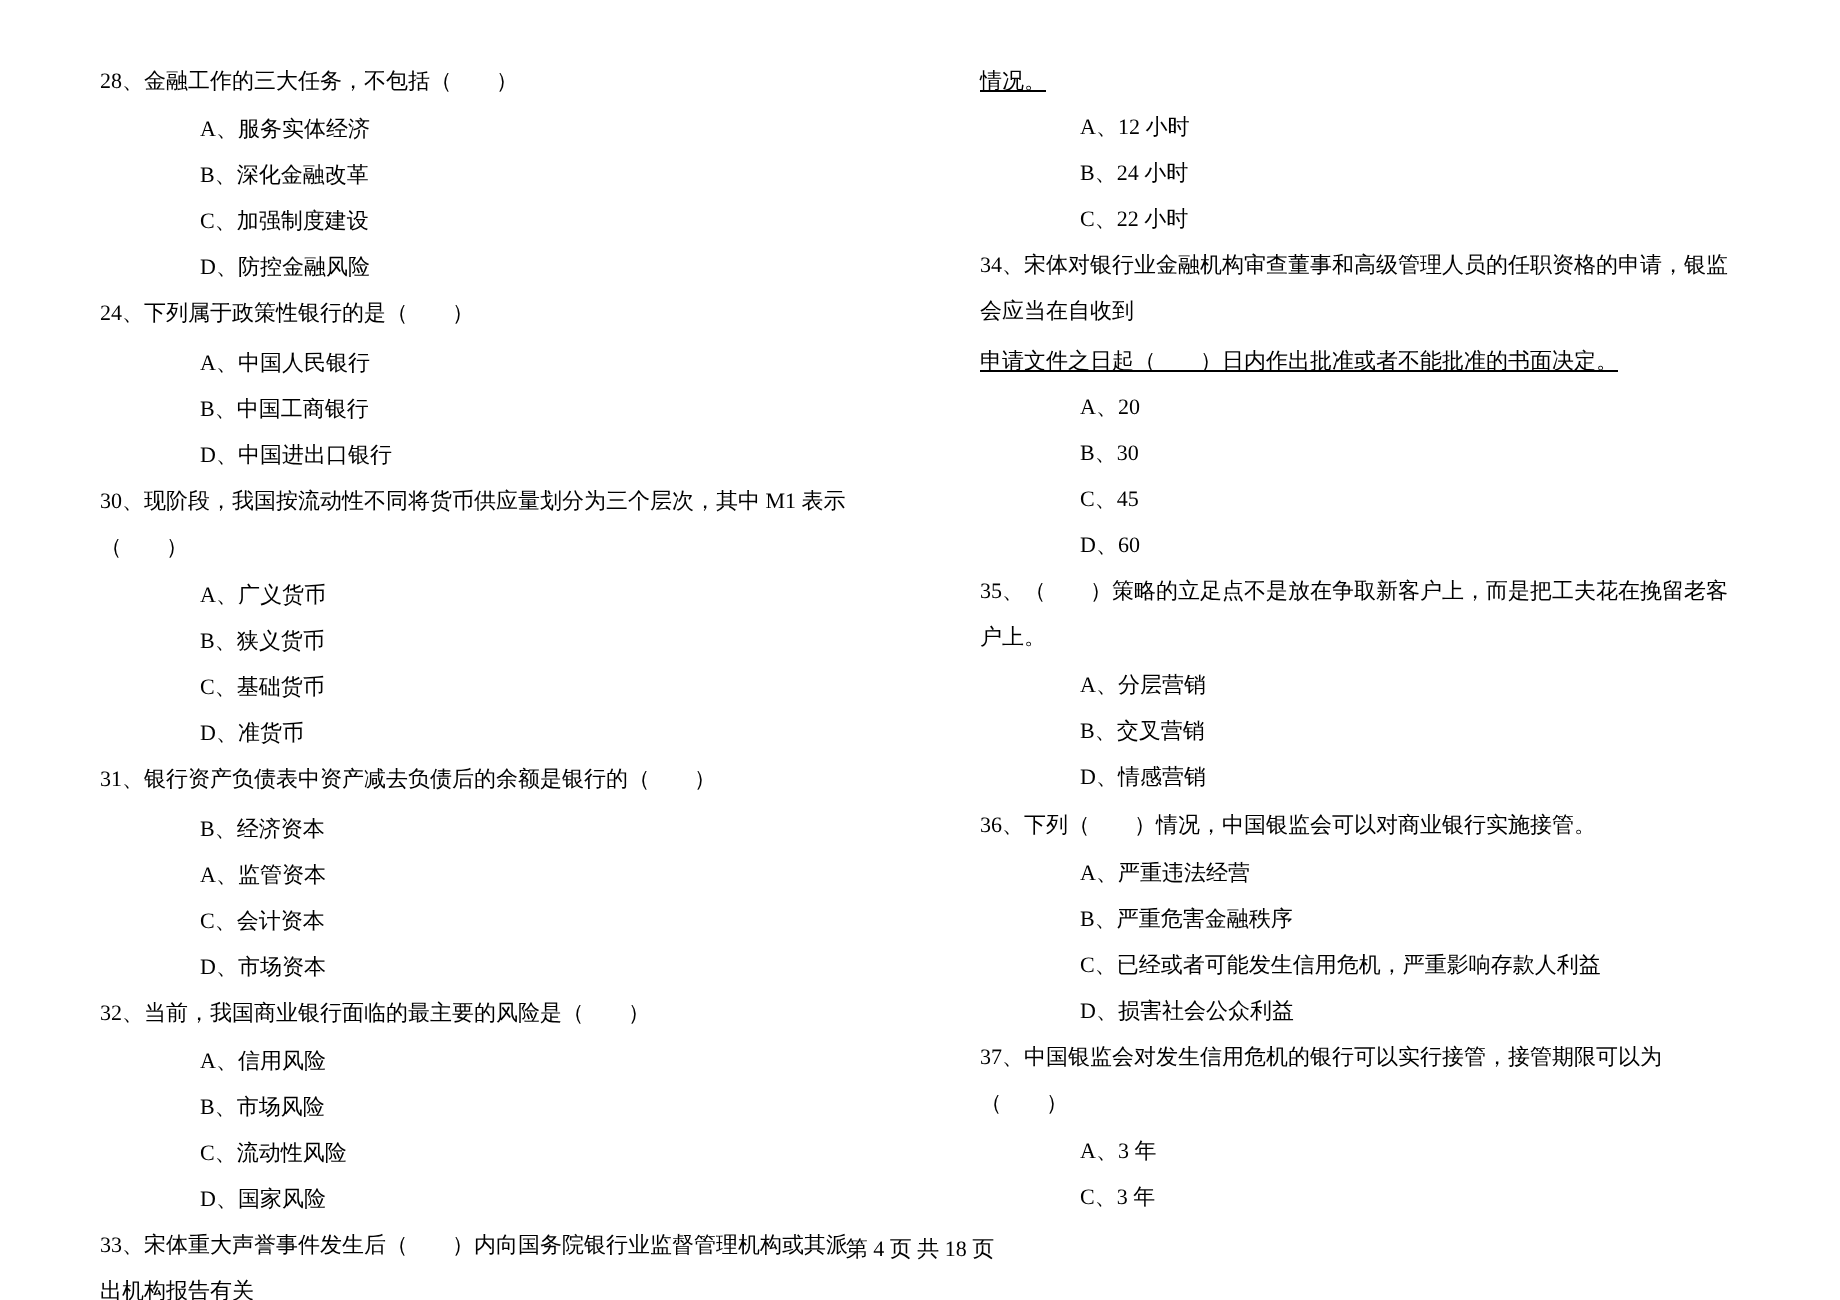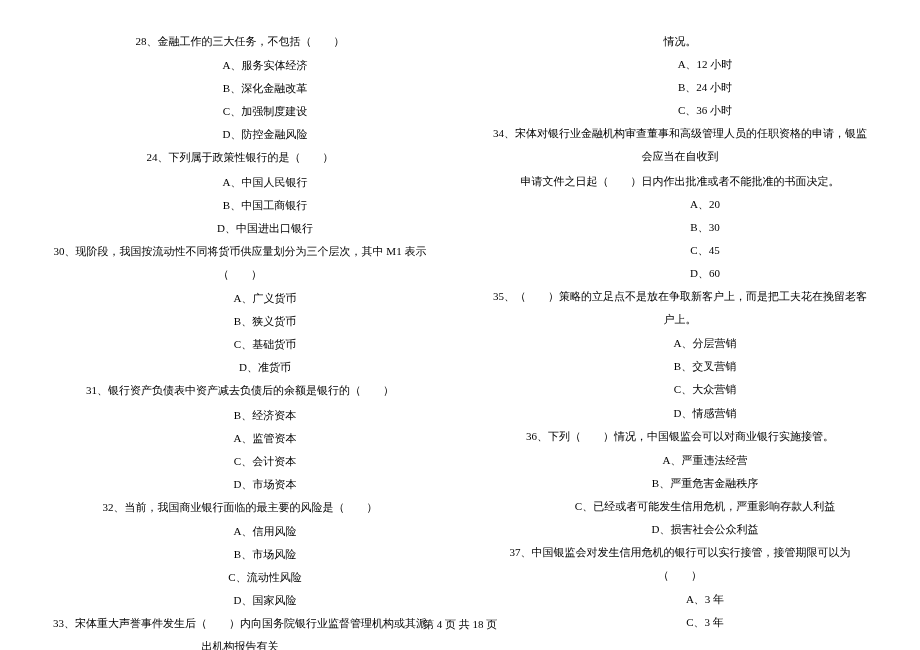--- a/index.html
+++ b/index.html
@@ -10,35 +10,35 @@
       color: #000000;
       width: 920px;
       height: 650px;
       position: relative;
       padding: 30px 50px 40px 50px;
     }
     .columns {
       display: flex;
       gap: 60px;
       height: 560px;
-      text-align: center;
     }
     .col {
       flex: 1;
       line-height: 2.1;
     }
     .question {
       margin-bottom: 1px;
       text-indent: 0;
     }
     .option {
       padding-left: 50px;
     }
     .cont {
       padding-left: 0;
+      text-decoration: underline;
     }
     .footer {
       position: absolute;
       bottom: 18px;
       left: 0;
       right: 0;
       text-align: center;
       font-size: 11px;
     }
   </style>
@@ -76,33 +76,32 @@
     <div class="option">C、流动性风险</div>
     <div class="option">D、国家风险</div>
 
     <div class="question">33、宋体重大声誉事件发生后（　　）内向国务院银行业监督管理机构或其派出机构报告有关</div>
   </div>
 
   <div class="col">
     <div class="cont">情况。</div>
     <div class="option">A、12 小时</div>
     <div class="option">B、24 小时</div>
-    <div class="option">C、36 小时</div>
+    <div class="option">C、22 小时</div>
 
     <div class="question">34、宋体对银行业金融机构审查董事和高级管理人员的任职资格的申请，银监会应当在自收到</div>
     <div class="cont">申请文件之日起（　　）日内作出批准或者不能批准的书面决定。</div>
     <div class="option">A、20</div>
     <div class="option">B、30</div>
     <div class="option">C、45</div>
     <div class="option">D、60</div>
 
     <div class="question">35、（　　）策略的立足点不是放在争取新客户上，而是把工夫花在挽留老客户上。</div>
     <div class="option">A、分层营销</div>
     <div class="option">B、交叉营销</div>
-    <div class="option">C、大众营销</div>
     <div class="option">D、情感营销</div>
 
     <div class="question">36、下列（　　）情况，中国银监会可以对商业银行实施接管。</div>
     <div class="option">A、严重违法经营</div>
     <div class="option">B、严重危害金融秩序</div>
     <div class="option">C、已经或者可能发生信用危机，严重影响存款人利益</div>
     <div class="option">D、损害社会公众利益</div>
 
     <div class="question">37、中国银监会对发生信用危机的银行可以实行接管，接管期限可以为（　　）</div>
     <div class="option">A、3 年</div>

